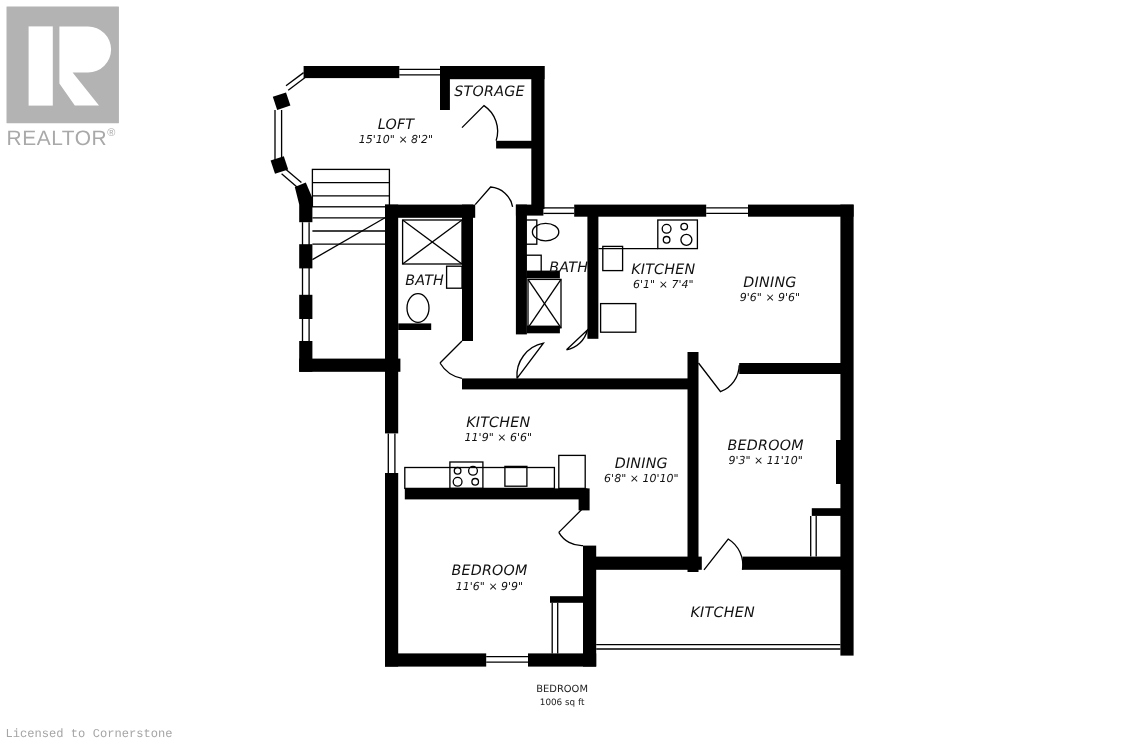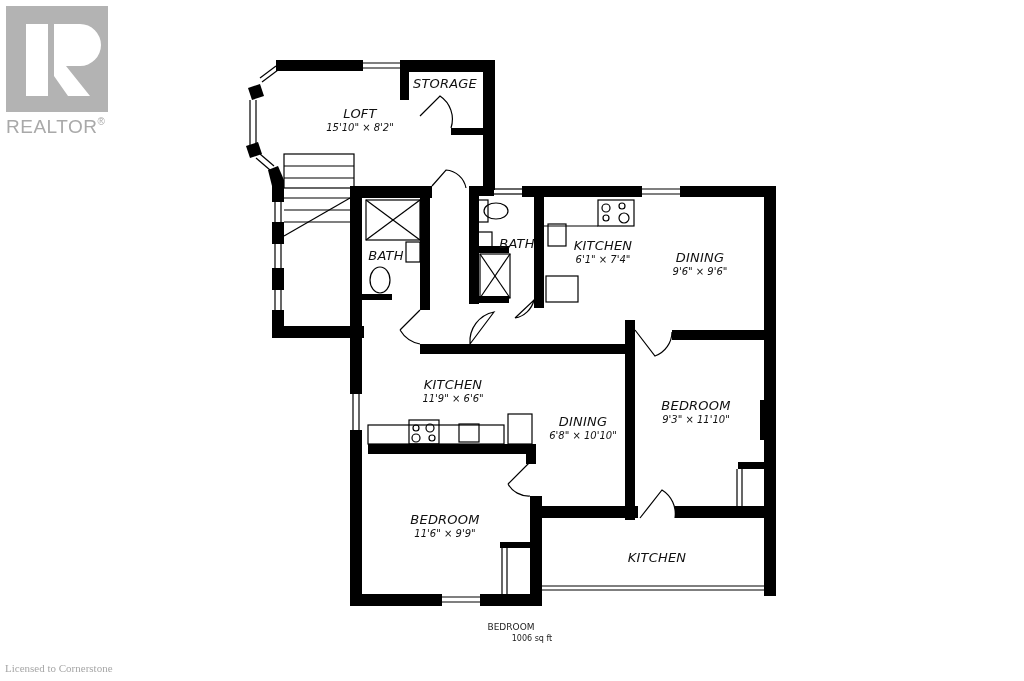--- a/index.html
+++ b/index.html
@@ -6,22 +6,22 @@
   body { width:1024px; height:681px; position:relative; overflow:hidden; font-family:"DejaVu Sans", sans-serif; }
   #logo { position:absolute; left:6px; top:6px; width:104px; height:133px; }
   #logo .box { position:absolute; left:0; top:0; width:102px; height:106px; background:#b3b3b3; }
   #logo .word { position:absolute; left:0; top:110px; font-size:19px; letter-spacing:0.5px; color:#a9a9a9; font-family:"Liberation Sans", sans-serif;text-align:right; }
   #logo .reg { font-size:10px; vertical-align:top; }
   #plan { position:absolute; left:0; top:0; width:1024px; height:681px; }
   .lbl { position:absolute; text-align:center; color:#111; font-family:"DejaVu Sans", sans-serif; transform:translateX(-50%); white-space:nowrap;font-style:italic; }
   .lbl .name { font-size:13px; letter-spacing:0.2px; }
   .lbl .dim { font-size:10px; margin-top:1px; }
   #floor-name { position:absolute; left:511px; top:622px; transform:translateX(-50%); font-size:9px; text-align:center; color:#222; }
-  #floor-area { position:absolute; left:511px; top:634px; transform:translateX(-50%); font-size:8px; text-align:right; color:#222;margin-left:21px; }
-  #license { position:absolute; left:5px; top:662px; font-size:11px; color:#a6a6a6; font-family:Liberation Serif, serif; }
+  #floor-area { position:absolute; left:511px; top:634px; transform:translateX(-50%); font-size:8px; text-align:right; color:#222; }
+  #license { position:absolute; left:5px; top:662px; font-size:11px; color:#a6a6a6; font-family:Liberation Mono, monospace; }
 </style>
 </head>
 <body>
 
 <div id="logo">
   <div class="box">
     <svg width="102" height="106" viewBox="0 0 102 106">
       <rect x="0" y="0" width="102" height="106" fill="#b3b3b3"></rect>
       <rect x="20" y="18" width="22" height="72" fill="#ffffff"></rect>
       <path d="M48 18 H74 a16 16 0 0 1 0 42 H60 L84 90 H62 L48 70 Z" fill="#ffffff"></path>

